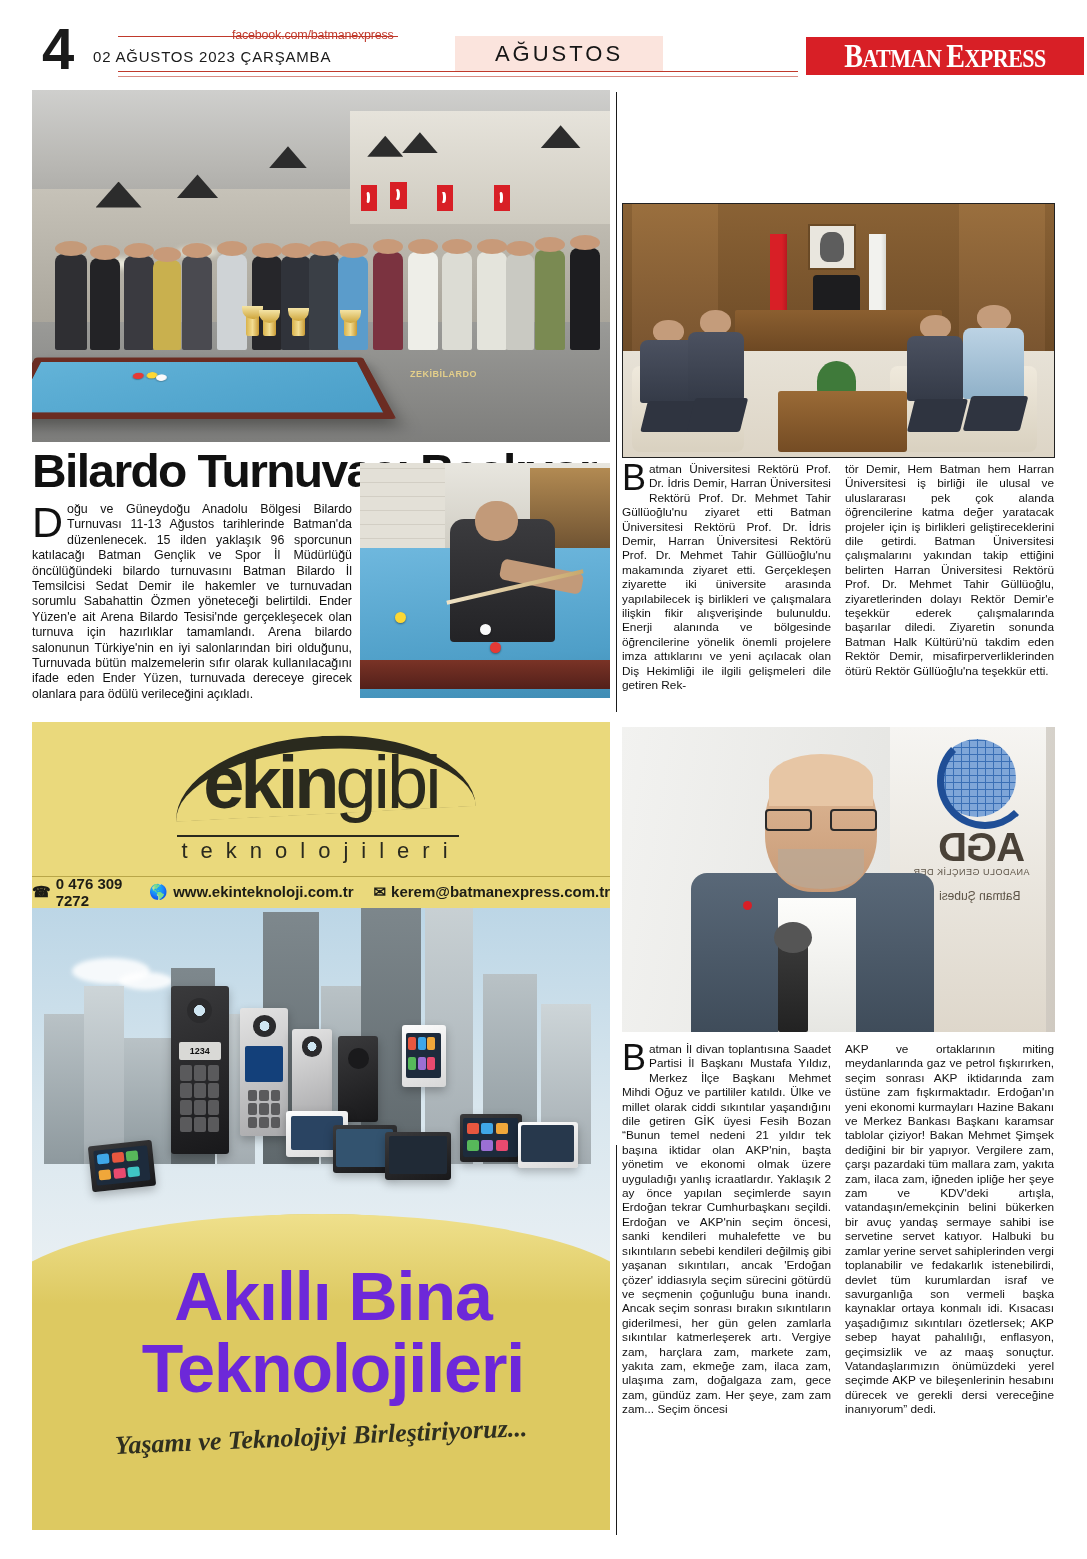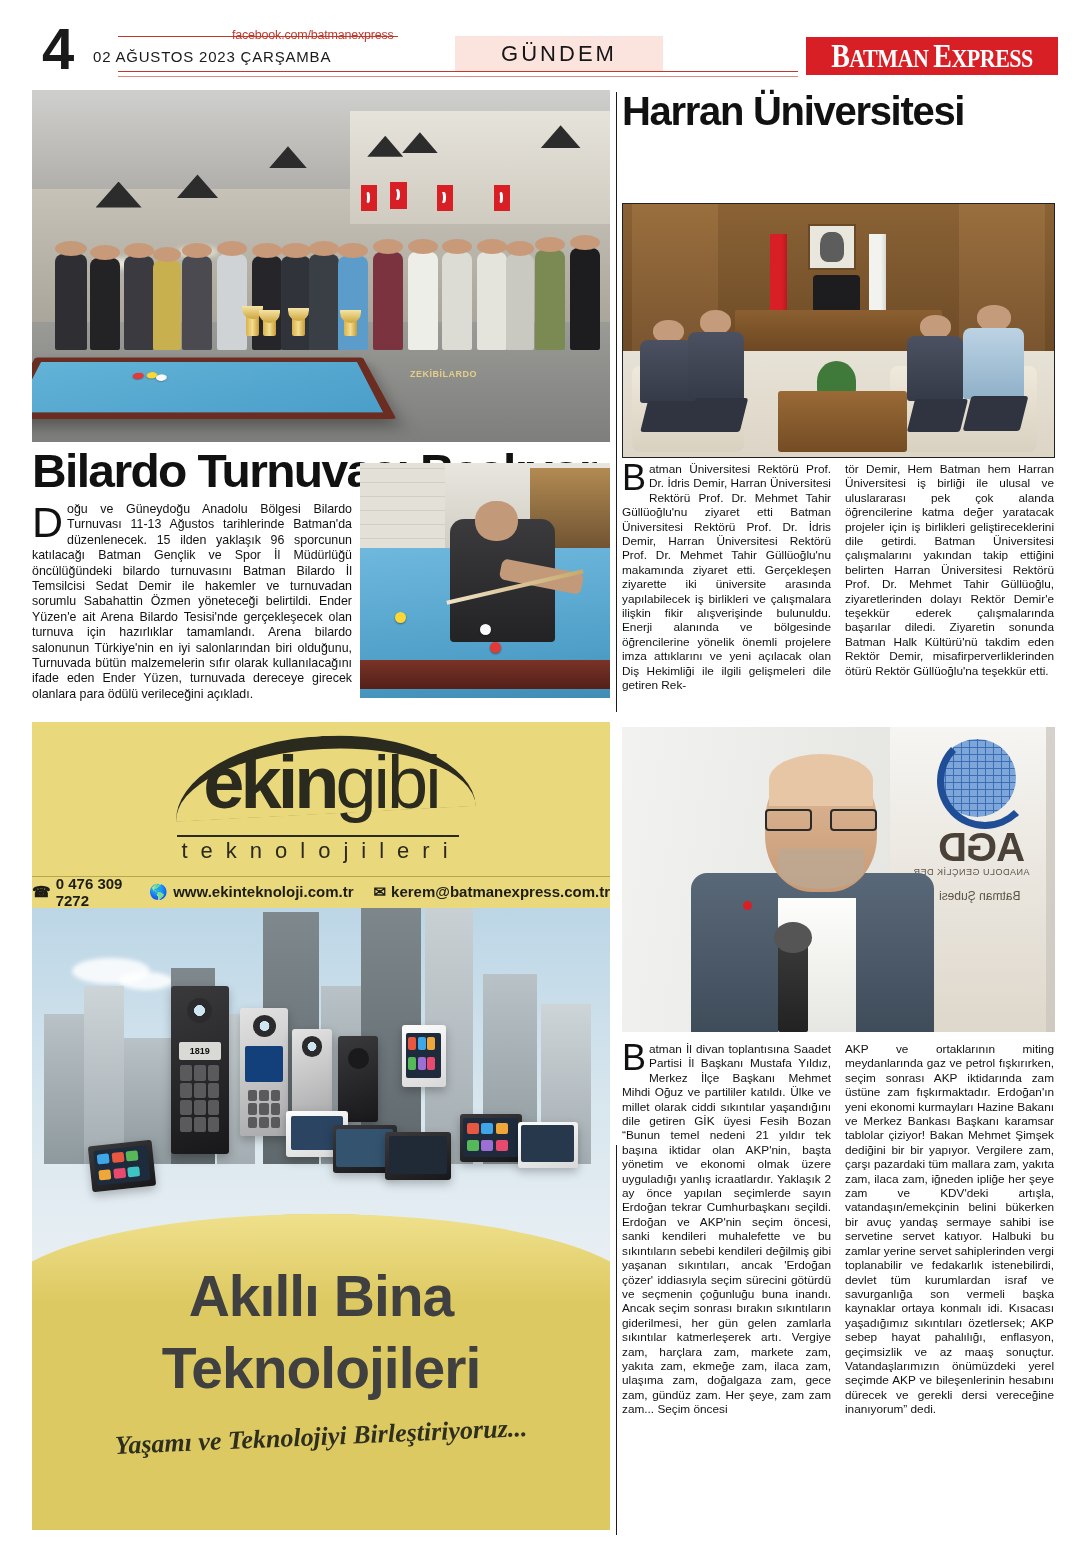--- a/index.html
+++ b/index.html
@@ -45,21 +45,21 @@
   }
   .gundem-box {
     position:absolute; left:455px; top:36px; width:208px; height:35px;
     background:#fbe4dd;
     display:flex; align-items:center; justify-content:center;
   }
   .gundem-box span {
     font-size:22px; color:#161616; letter-spacing:3px; font-weight:normal;
   }
   .brand-box {
-    position:absolute; left:806px; top:37px; width:252px; height:38px;
+    position:absolute; left:806px; top:37px; width:278px; height:38px;
     background:#d81f26;
     display:flex; align-items:center; justify-content:center;
     overflow:hidden;
   }
   .brand-box span {
     font-size:28px; font-weight:bold; color:#fff;
     font-family:"Liberation Serif", serif;
     letter-spacing:-0.5px; white-space:nowrap;
     transform:scaleY(1.18);
   }
@@ -217,22 +217,22 @@
   .ad-yellow-arc {
     position:absolute; left:-6%; top:492px; width:112%; height:420px;
     background:#ddc961; border-radius:52% 52% 0 0 / 30% 30% 0 0;
   }
   .ad-arc-hi {
     position:absolute; left:-6%; top:492px; width:112%; height:90px;
     background:linear-gradient(180deg,#efe08c,#ddc961);
     border-radius:52% 52% 0 0 / 100% 100% 0 0;
   }
   .ad-title {
-    position:absolute; left:0; top:538px; width:100%; text-align:center;
-    font-size:57px; font-weight:bold; color:#404040; line-height:72px;
+    position:absolute; left:12px; top:538px; width:100%; text-align:center;
+    font-size:68px; font-weight:bold; color:#6d28d9; line-height:72px;
     letter-spacing:-1px;
   }
   .ad-slogan {
     position:absolute; left:0; top:700px; width:100%; text-align:center;
     font-size:26px; color:#2f2f20; font-style:italic; font-weight:bold;
     font-family:"Liberation Serif", serif;
     transform:rotate(-2.5deg);
   }
 
   
@@ -341,21 +341,21 @@
 <body>
 
 <div class="masthead">
   <div class="page-num">4</div>
   <div class="fb-line"></div>
   <div class="fb-text">facebook.com/batmanexpress</div>
   <div class="date-text">02 AĞUSTOS 2023 ÇARŞAMBA</div>
   <div class="hdr-rule-1"></div>
   <div class="hdr-rule-2"></div>
   <div class="gundem-box">
-    <span>GÜNDEM</span>
+    <span>AĞUSTOS</span>
   </div>
   <div class="brand-box">
     <span><span>B</span><span class="sm">ATMAN </span><span>E</span><span class="sm">XPRESS</span></span>
   </div>
 </div>
 
 <div class="vrule"></div>
 <div class="vrule2"></div>
 
 <div class="left-col">
@@ -506,21 +506,21 @@
     <div class="bldg t2" style="left:32%;width:38px;height:150px"></div>
     <div class="bldg dk" style="left:40%;width:56px;height:252px"></div>
     <div class="bldg" style="left:50%;width:42px;height:178px"></div>
     <div class="bldg dk" style="left:57%;width:60px;height:268px"></div>
     <div class="bldg t2" style="left:68%;width:48px;height:290px;border-radius:6px 6px 0 0"></div>
     <div class="bldg" style="left:78%;width:54px;height:190px"></div>
     <div class="bldg t2" style="left:88%;width:50px;height:160px"></div>
 
     <div class="dev black" style="left:24%;top:22%;width:58px;height:168px">
       <div style="position:absolute;left:28%;top:7%;width:44%;height:15%;border-radius:50%;background:radial-gradient(circle,#cfe6f2 0 30%,#2b2b2d 32%)"></div>
-      <div style="position:absolute;left:14%;top:33%;width:72%;height:11%;background:#d9d9d6;border-radius:2px;color:#111;font-size:9px;text-align:center;line-height:18px;font-weight:bold">1819</div>
+      <div style="position:absolute;left:14%;top:33%;width:72%;height:11%;background:#d9d9d6;border-radius:2px;color:#111;font-size:9px;text-align:center;line-height:18px;font-weight:bold">1234</div>
       <div class="keypad" style="left:16%;top:47%;width:68%;height:40%">
         <i></i>
           <i></i>
           <i></i>
           <i></i>
           <i></i>
           <i></i>
           <i></i>
           <i></i>
           <i></i>
@@ -599,21 +599,21 @@
 
   <div class="ad-title">
     <div>Akıllı Bina</div>
     <div>Teknolojileri</div>
   </div>
   <div class="ad-slogan">Yaşamı ve Teknolojiyi Birleştiriyoruz...</div>
 </div>
 
 <div class="right-col">
   <h2 class="a2-headline">
-    <span>Harran Üniversitesi</span><br>
+    <br>
   </h2>
 
   <div class="photo a2-photo">
     <div class="ofc-wall"></div>
     <div class="ofc-panel" style="left:2%;top:0;width:20%;height:58%"></div>
     <div class="ofc-panel" style="left:78%;top:0;width:20%;height:58%"></div>
     <div class="ofc-portrait"></div>
     <div class="ofc-flag flag-tr" style="left:34%"></div>
     <div class="ofc-flag flag-uni" style="left:57%"></div>
     <div class="ofc-chair"></div>

